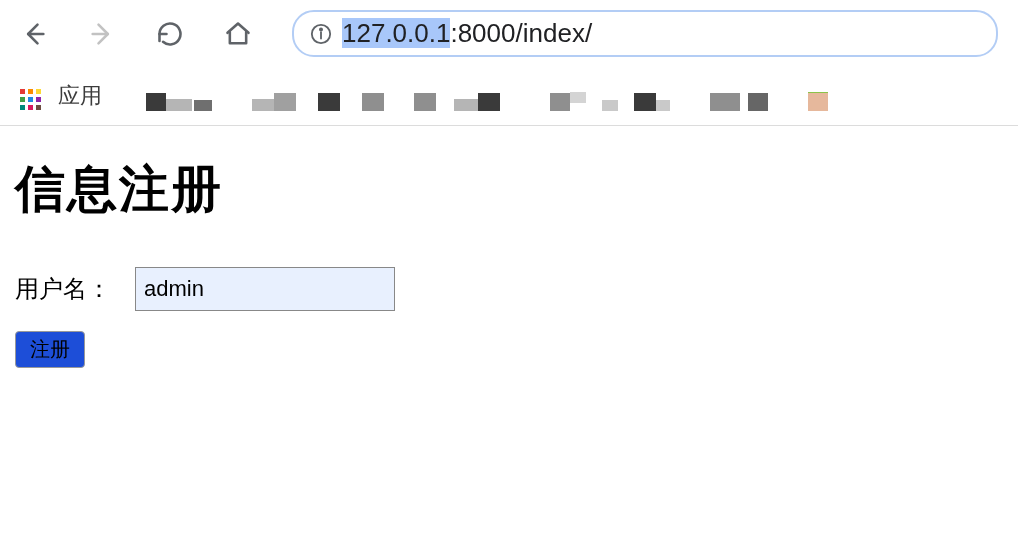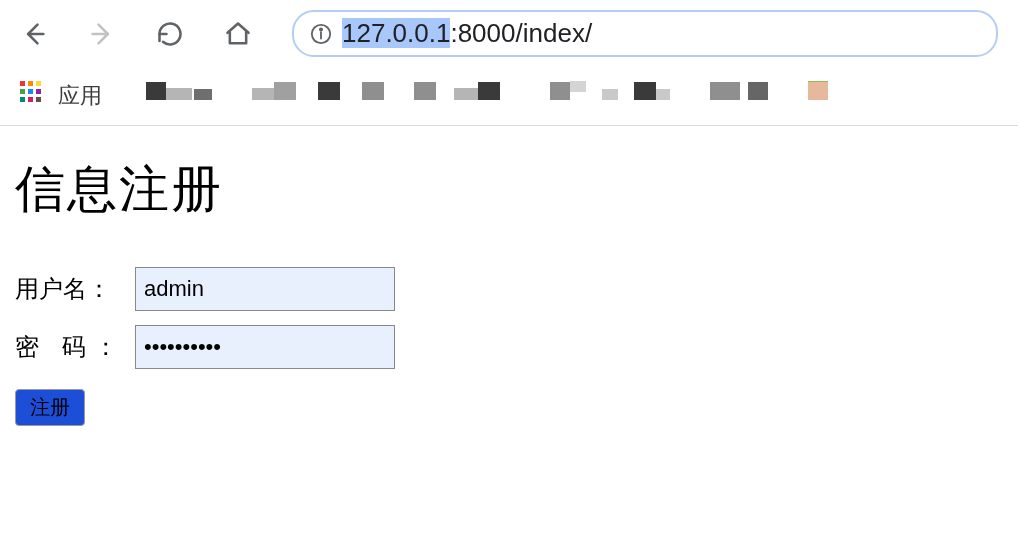--- a/index.html
+++ b/index.html
@@ -37,21 +37,21 @@
     .url-text {
       font-size: 26px;
       color: #202124;
       user-select: text;
     }
     .url-text .sel {
       background: #a8c7fa;
     }
     .bookmarks-bar {
       display: flex;
-      align-items: flex-start;
+      align-items: flex-end;
       padding: 12px 20px 14px 20px;
       gap: 16px;
       border-bottom: 1px solid #dcdcdc;
     }
     .apps-icon {
       display: inline-block;
       width: 22px;
       height: 22px;
       position: relative;
     }
@@ -67,21 +67,21 @@
       gap: 0;
       flex: 1;
       margin-left: 18px;
     }
     .blk { display: inline-block; height: 18px; }
     .page-content {
       padding: 30px 15px 0 15px;
     }
     .page-title {
       font-size: 50px;
-      font-weight: 400;
+      font-weight: 700;
       color: #000;
       margin-bottom: 44px;
       letter-spacing: 2px;
     }
     .form-row {
       display: flex;
       align-items: center;
       margin-bottom: 14px;
     }
     .form-label {
@@ -196,19 +196,15 @@
 </div>
 
 <div class="page-content">
   <h1 class="page-title">信息注册</h1>
 
   <div class="form-row">
     <span class="form-label">用户名：</span>
     <input type="text" class="text-input" value="admin" style="">
   </div>
 
-  <div class="form-row">
-    <span class="form-label pw">密 码：</span>
-    <input type="password" class="text-input" value="••••••••••" style="">
-  </div>
 
   <button class="submit-btn">注册</button>
 </div>
 
 </body></html>

